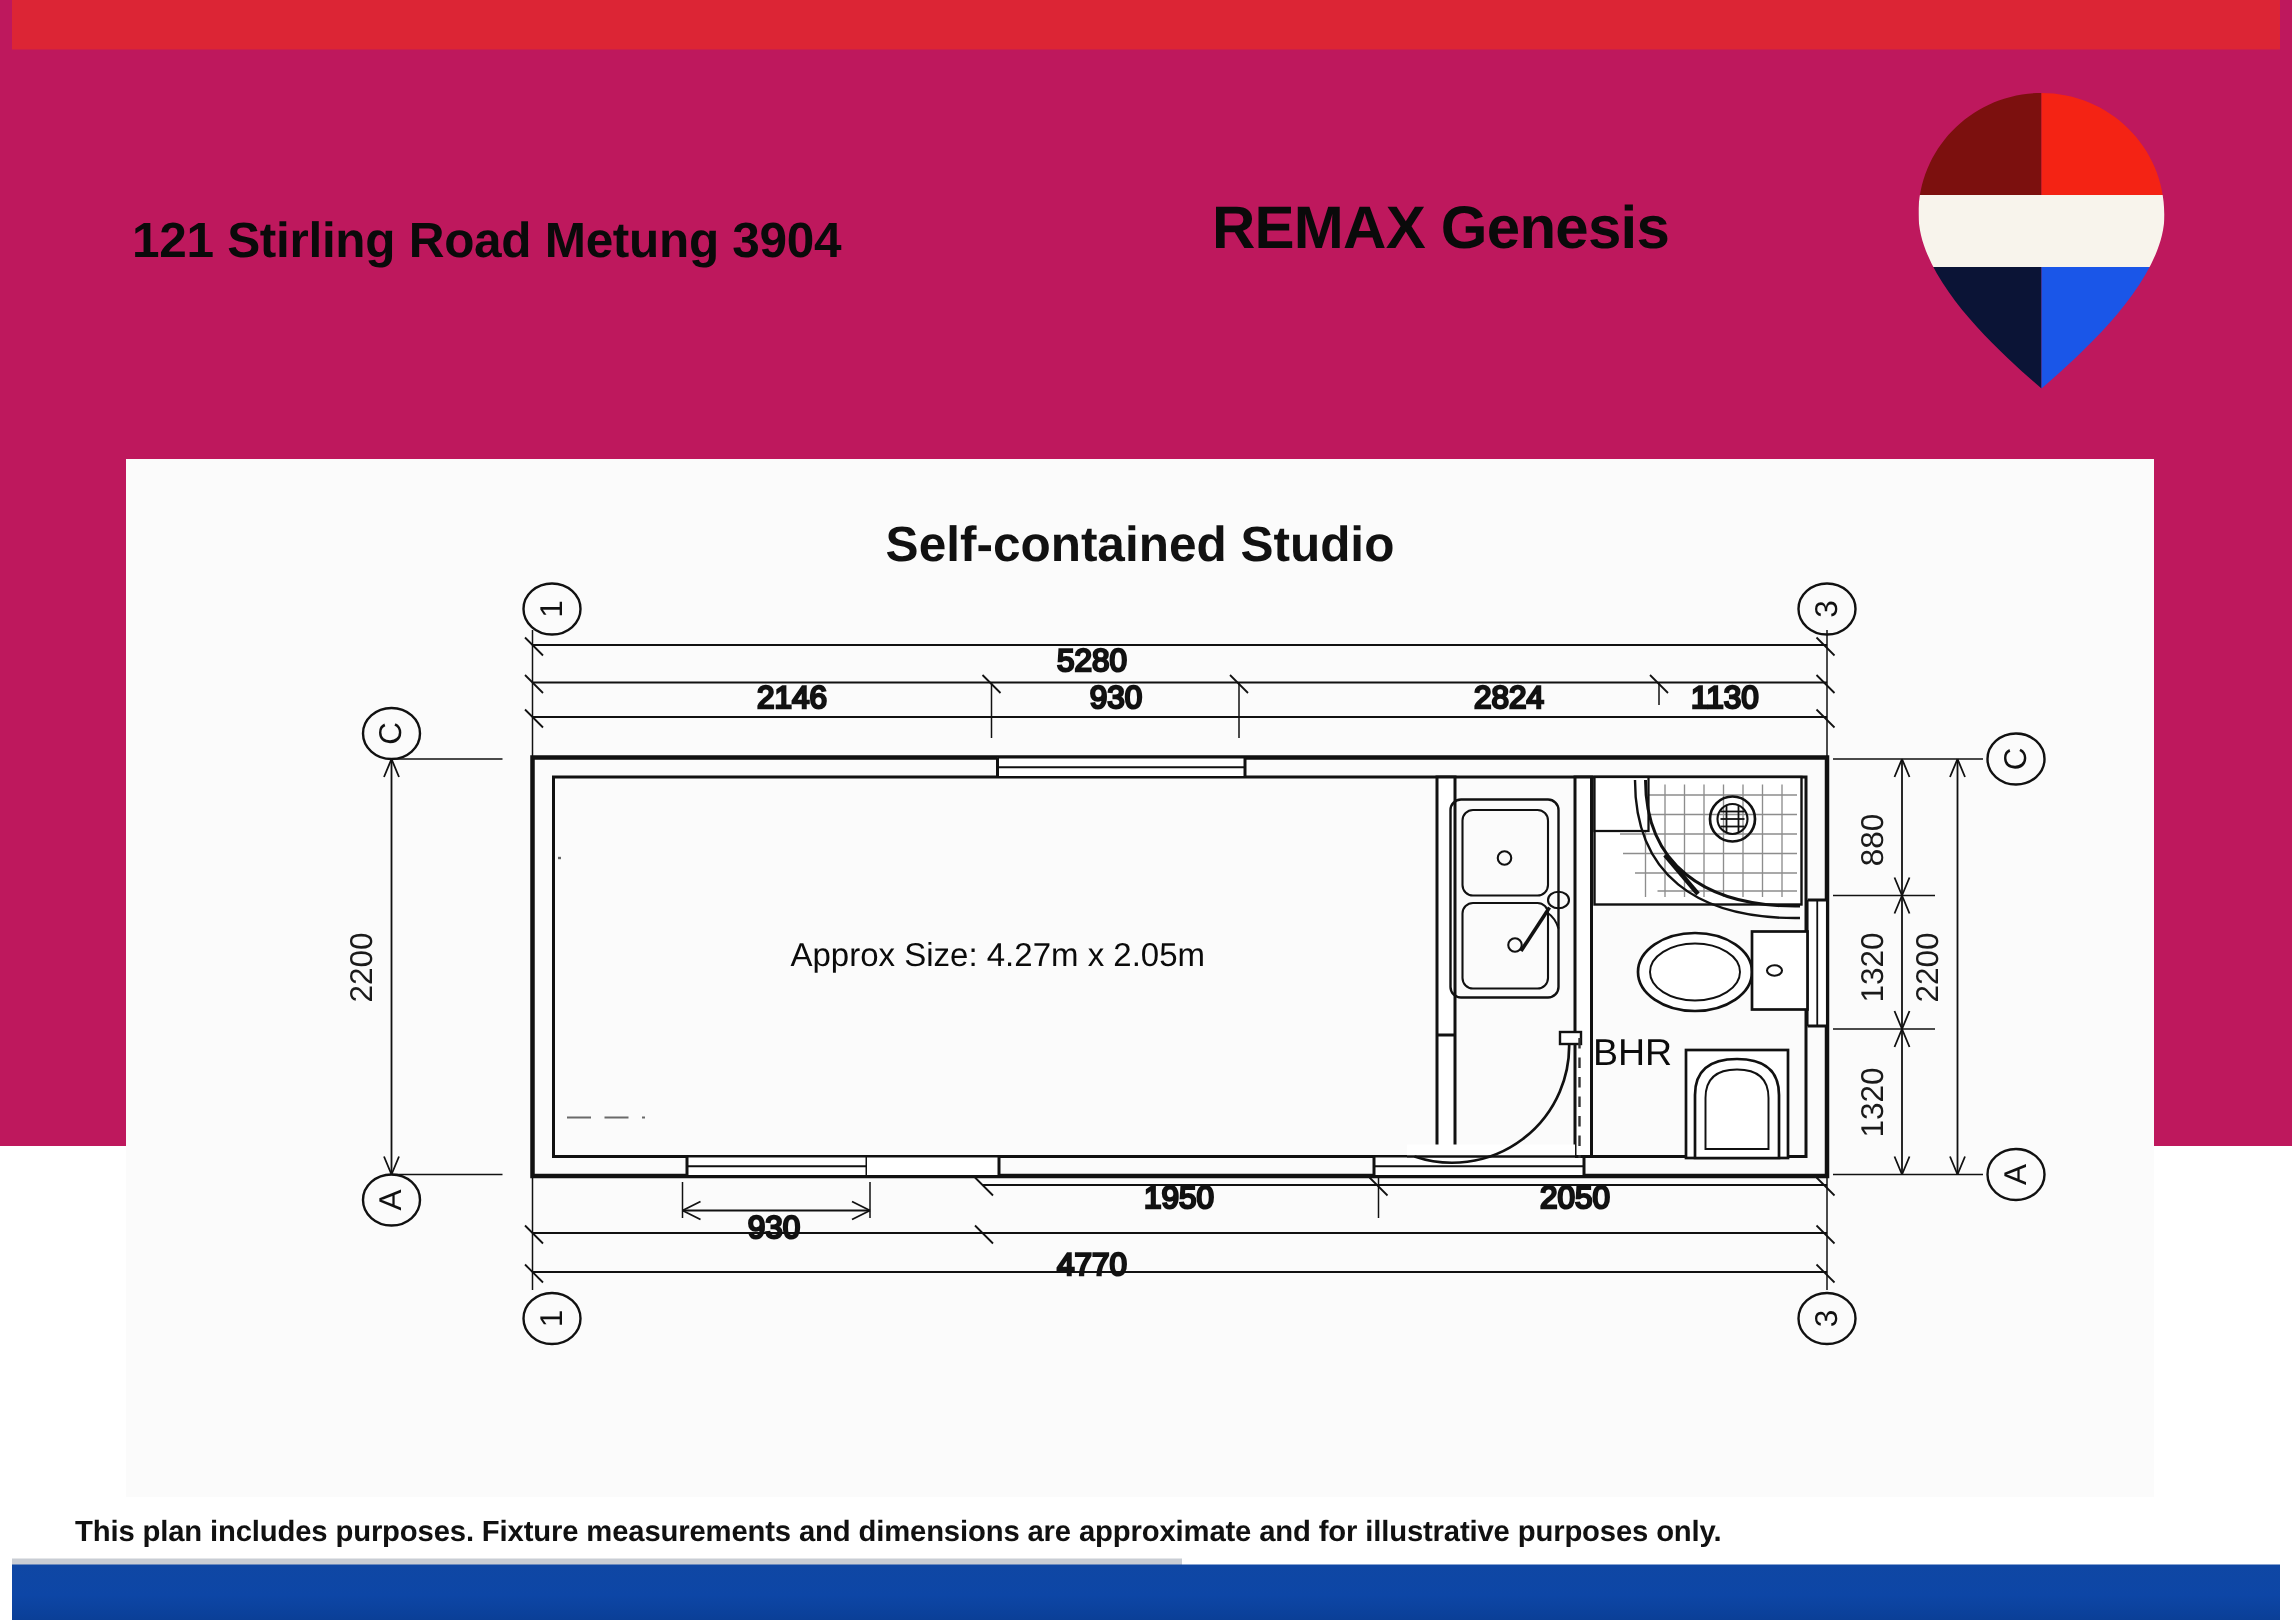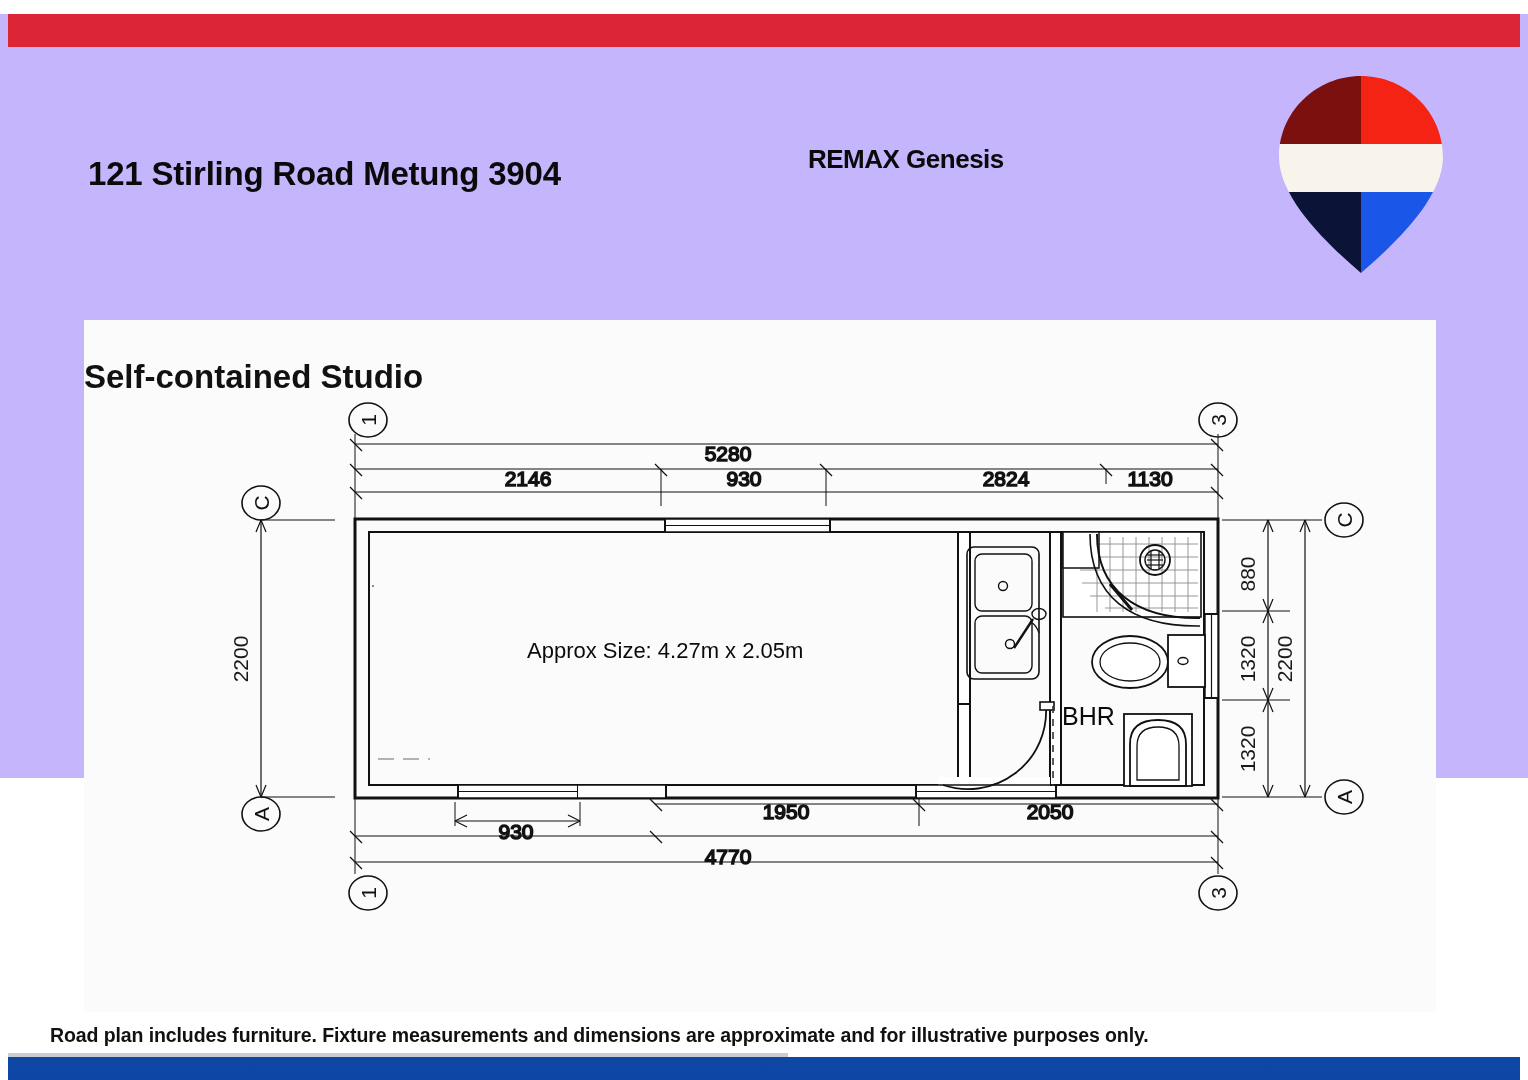--- a/index.html
+++ b/index.html
@@ -3,21 +3,21 @@
 <meta charset="utf-8">
 <style>
   html,body{margin:0;padding:0;}
   body{
     width:1528px;height:1080px;
     background:#ffffff;
     font-family:"Liberation Sans", sans-serif;
     overflow:hidden;
     position:relative;
   }
-  #page{position:absolute;left:0;top:0;width:1528px;height:764px;background:#c4b5fd;margin-top:14px;}
+  #page{position:absolute;left:0;top:0;width:1528px;height:764px;background:#be185d;}
 
   .band-top{
     position:absolute;left:8px;top:0;width:1512px;height:33px;
     background:#dc2535;
   }
   .band-bottom{
     position:absolute;left:8px;top:1043px;width:1512px;height:37px;
     background:linear-gradient(to bottom,#0f47a4 0%,#0d46a6 55%,#0a3f97 100%);
   }
   .band-bottom-shadow{
@@ -25,35 +25,35 @@
     background:#c9cdd4;
   }
 
   .title-address{
     position:absolute;left:88px;top:141px;
     font-size:33px;font-weight:bold;color:#0a0a0a;
     letter-spacing:-0.2px;white-space:nowrap;
   }
   .brand-name{
     position:absolute;left:808px;top:130px;
-    font-size:26px;font-weight:bold;color:#0a0a0a;
+    font-size:40px;font-weight:bold;color:#0a0a0a;
     letter-spacing:-0.5px;white-space:nowrap;
   }
   .brand-logo{
     position:absolute;left:1275px;top:58px;width:172px;height:205px;
   }
 
   .plan-panel{
     position:absolute;left:84px;top:306px;width:1352px;height:692px;
     background:#fbfbfb;
   }
 
   .plan-heading{
     position:absolute;left:0;top:38px;width:1352px;
-    text-align:left;font-size:33px;font-weight:bold;color:#111;
+    text-align:center;font-size:33px;font-weight:bold;color:#111;
   }
 
   .disclaimer{
     position:absolute;left:50px;top:1010px;
     font-size:19.5px;font-weight:bold;color:#111;
     white-space:nowrap;letter-spacing:-0.1px;
   }
 
   svg.plan{position:absolute;left:0;top:0;width:1528px;height:1080px;pointer-events:none;}
 
@@ -318,16 +318,16 @@
       <text class="dim-text" transform="translate(1255,645) rotate(-90)" text-anchor="middle">1320</text>
       <text class="dim-text" transform="translate(1255,735) rotate(-90)" text-anchor="middle">1320</text>
       <text class="dim-text" transform="translate(1292,645) rotate(-90)" text-anchor="middle">2200</text>
     </g>
   </svg>
 
   <div class="room-size-label">Approx Size: 4.27m x 2.05m</div>
   <div class="bhr-label">BHR</div>
 
   <div class="band-bottom-shadow"></div>
-  <div class="disclaimer">Road plan includes furniture. Fixture measurements and dimensions are approximate and for illustrative purposes only.</div>
+  <div class="disclaimer">This plan includes purposes. Fixture measurements and dimensions are approximate and for illustrative purposes only.</div>
   <div class="band-bottom"></div>
 
 </div>
 
 </body></html>

